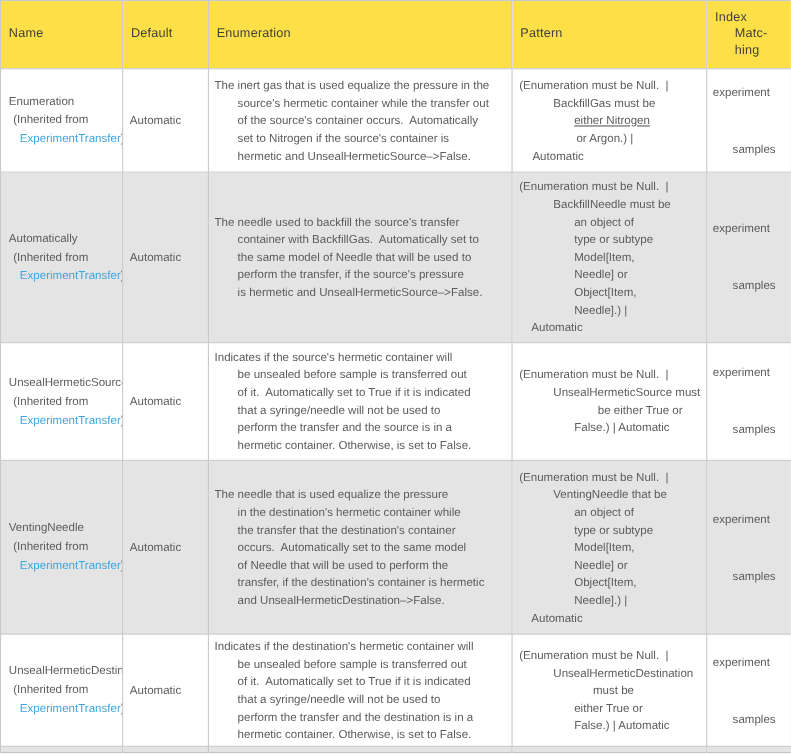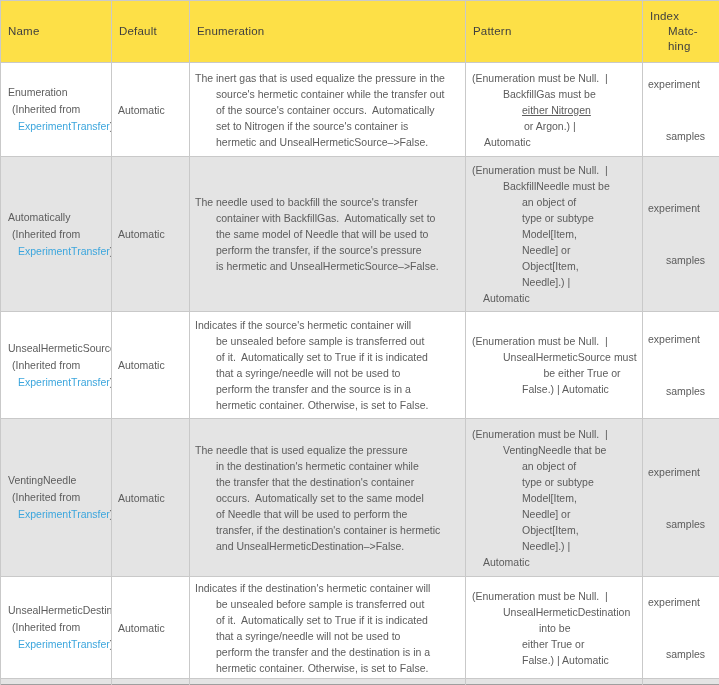--- a/index.html
+++ b/index.html
@@ -263,21 +263,21 @@
               <div class="ln">of it.  Automatically set to True if it is indicated</div>
               <div class="ln">that a syringe/needle will not be used to</div>
               <div class="ln">perform the transfer and the destination is in a</div>
               <div class="ln">hermetic container. Otherwise, is set to False.</div>
             </div>
           </td>
           <td class="pattern-cell">
             <div class="inner">
               <div class="ln" style="padding-left: 0px;">(Enumeration must be Null.  |</div>
               <div class="ln" style="padding-left: 31px;">UnsealHermeticDestination</div>
-              <div class="ln" style="padding-left: 67px;">into be</div>
+              <div class="ln" style="padding-left: 67px;">must be</div>
               <div class="ln" style="padding-left: 50px;">either True or</div>
               <div class="ln" style="padding-left: 50px;">False.) | Automatic</div>
             </div>
           </td>
           <td class="index-cell">
             <div class="inner">
               <div class="ln">experiment</div>
               <div class="ln">samples</div>
             </div>
           </td>

